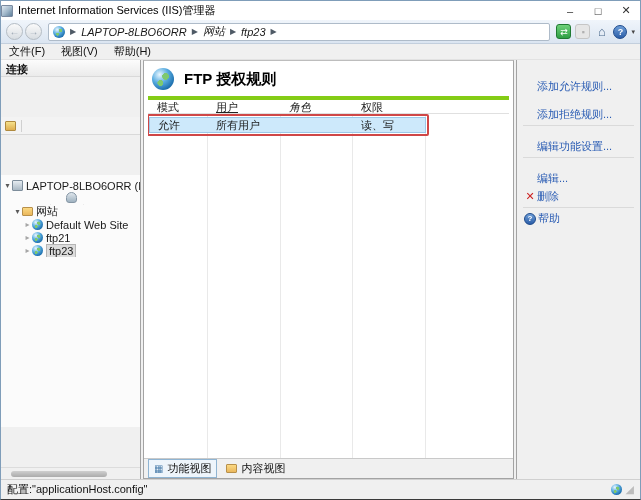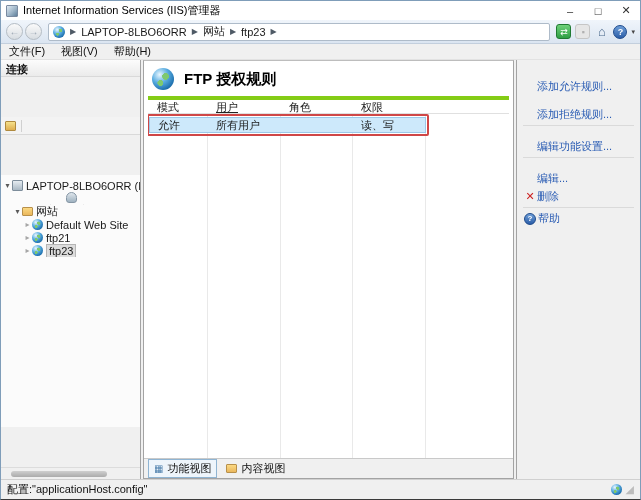--- a/index.html
+++ b/index.html
@@ -1,36 +1,36 @@
 <!DOCTYPE html>
 <html><head>
 <meta charset="utf-8">
 <style>
   * { box-sizing: border-box; margin: 0; padding: 0; }
   body { font-family: "Liberation Sans", "DejaVu Sans", sans-serif; background:#d8d8d8; }
   .window { width:641px; height:500px; background:#f0f0f0; border:1px solid #7f9db9; border-bottom-color:#3a3a3a; position:relative; overflow:hidden; }
 
   
-  .titlebar { height:19px; background:#ffffff; display:flex; align-items:center; padding-left:5px; font-size:11px; color:#000; }
+  .titlebar { height:19px; background:#ffffff; display:flex; align-items:center; font-size:11px; color:#000; }
   .app-icon { width:12px; height:12px; margin-right:5px; border:1px solid #7a8aa0; background:linear-gradient(135deg,#dfe9f2 0%,#9fb6c8 55%,#5f7f9a 100%); border-radius:1px; }
   .titlebar-text { flex:1; white-space:nowrap; overflow:hidden; }
   .win-controls { display:flex; height:100%; }
   .win-btn { width:28px; height:100%; display:flex; align-items:center; justify-content:center; font-size:11px; color:#333; }
 
   
   .crumbbar { height:24px; background:linear-gradient(#f0f5fb,#dbe5f1); border-bottom:1px solid #c3cfdd; display:flex; align-items:center; padding:0 5px; }
   .nav-circle { width:17px; height:17px; border-radius:50%; background:linear-gradient(#fafafa,#d8dde2); border:1px solid #b4bcc4; color:#9aa6b2; font-size:10px; display:flex; align-items:center; justify-content:center; margin-right:2px; }
   .addressbox { flex:1; height:18px; background:#fff; border:1px solid #aebbc9; border-radius:2px; margin:0 6px 0 4px; display:flex; align-items:center; padding-left:4px; font-size:11px; color:#222; overflow:hidden; white-space:nowrap; }
   .globe { border-radius:50%; background:
       radial-gradient(circle at 62% 38%, #7ec96f 0 17%, rgba(0,0,0,0) 18%),
       radial-gradient(circle at 38% 68%, #7ec96f 0 14%, rgba(0,0,0,0) 15%),
       radial-gradient(circle at 35% 30%, #eaf7ff, #58ace0 40%, #1d6fae 75%, #14507e); }
   .globe.sm { width:12px; height:12px; flex:0 0 12px; }
   .crumb-sep { color:#4f5a66; font-size:8px; margin:0 5px; }
-  .crumb-item { color:#1a1a1a; }
+  .crumb-item { color:#1a1a1a;font-style:italic; }
   .crumb-tools { display:flex; align-items:center; gap:4px; }
   .tool-chip { width:15px; height:15px; border-radius:3px; display:flex; align-items:center; justify-content:center; font-size:9px; }
   .restart { background:linear-gradient(#6fd27a,#2f9e45); border:1px solid #1f7a32; color:#fff; }
   .stopped { background:#e6e6e6; border:1px solid #c6c6c6; color:#b0b0b0; }
   .home { background:transparent; border:none; color:#49688a; font-size:13px; }
   .helpchip { width:14px; height:14px; border-radius:50%; background:linear-gradient(#6f9fd8,#2b5ea8); border:1px solid #1d4a8c; color:#fff; font-size:9px; font-weight:bold; display:flex; align-items:center; justify-content:center; }
   .caret { font-size:7px; color:#444; }
 
   
   .menubar { height:16px; background:#f0f0f0; display:flex; align-items:center; font-size:11px; color:#111; border-bottom:1px solid #e2e2e2; }
@@ -185,21 +185,21 @@
         <span class="main-title">FTP 授权规则</span>
       </div>
       <div class="listview">
         <div class="col-line" style="left:59px;"></div>
         <div class="col-line" style="left:132px;"></div>
         <div class="col-line" style="left:204px;"></div>
         <div class="col-line" style="left:277px;"></div>
         <div class="lv-header">
           <span class="lv-h-cell" style="width:59px;">模式</span>
           <span class="lv-h-cell" style="width:73px;text-decoration:underline;">用户</span>
-          <span class="lv-h-cell" style="width:72px;">角色</span>
+          <span class="lv-h-cell" style="width:72px;font-style:italic;">角色</span>
           <span class="lv-h-cell" style="width:73px;">权限</span>
         </div>
         <div class="rows-area">
           <div class="sel-row">
             <span class="sel-cell" style="width:58px;">允许</span>
             <span class="sel-cell" style="width:73px;">所有用户</span>
             <span class="sel-cell" style="width:72px;"></span>
             <span class="sel-cell" style="width:72px;">读、写</span>
           </div>
           <div class="red-annotation"></div>

